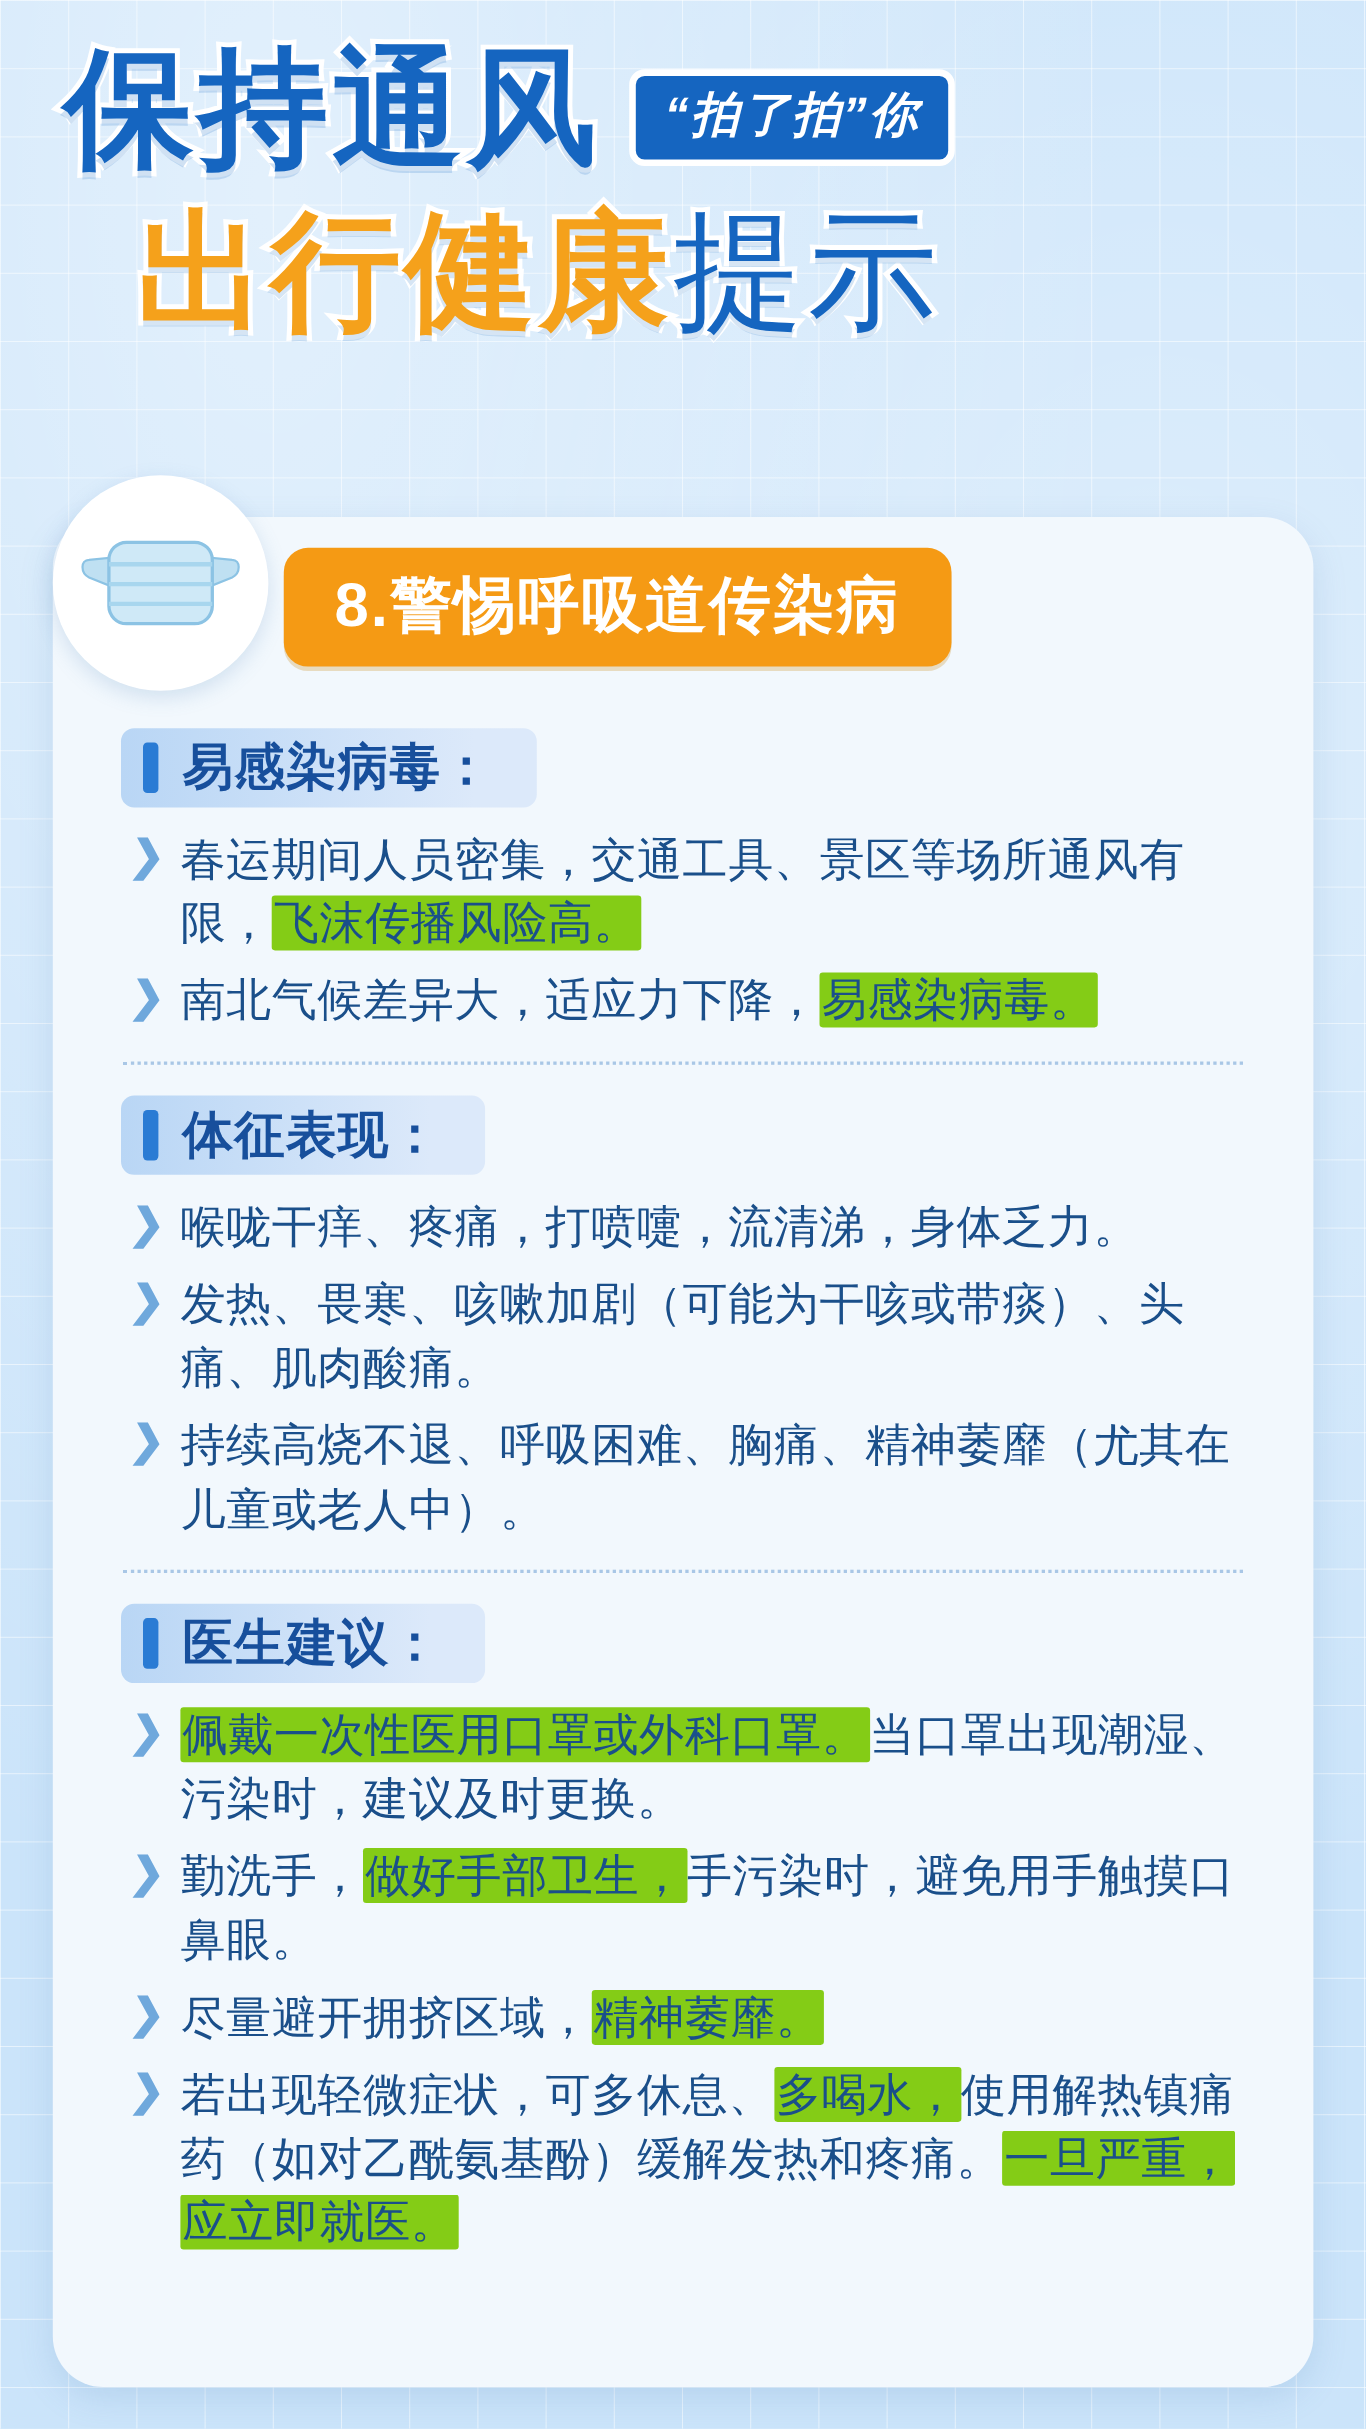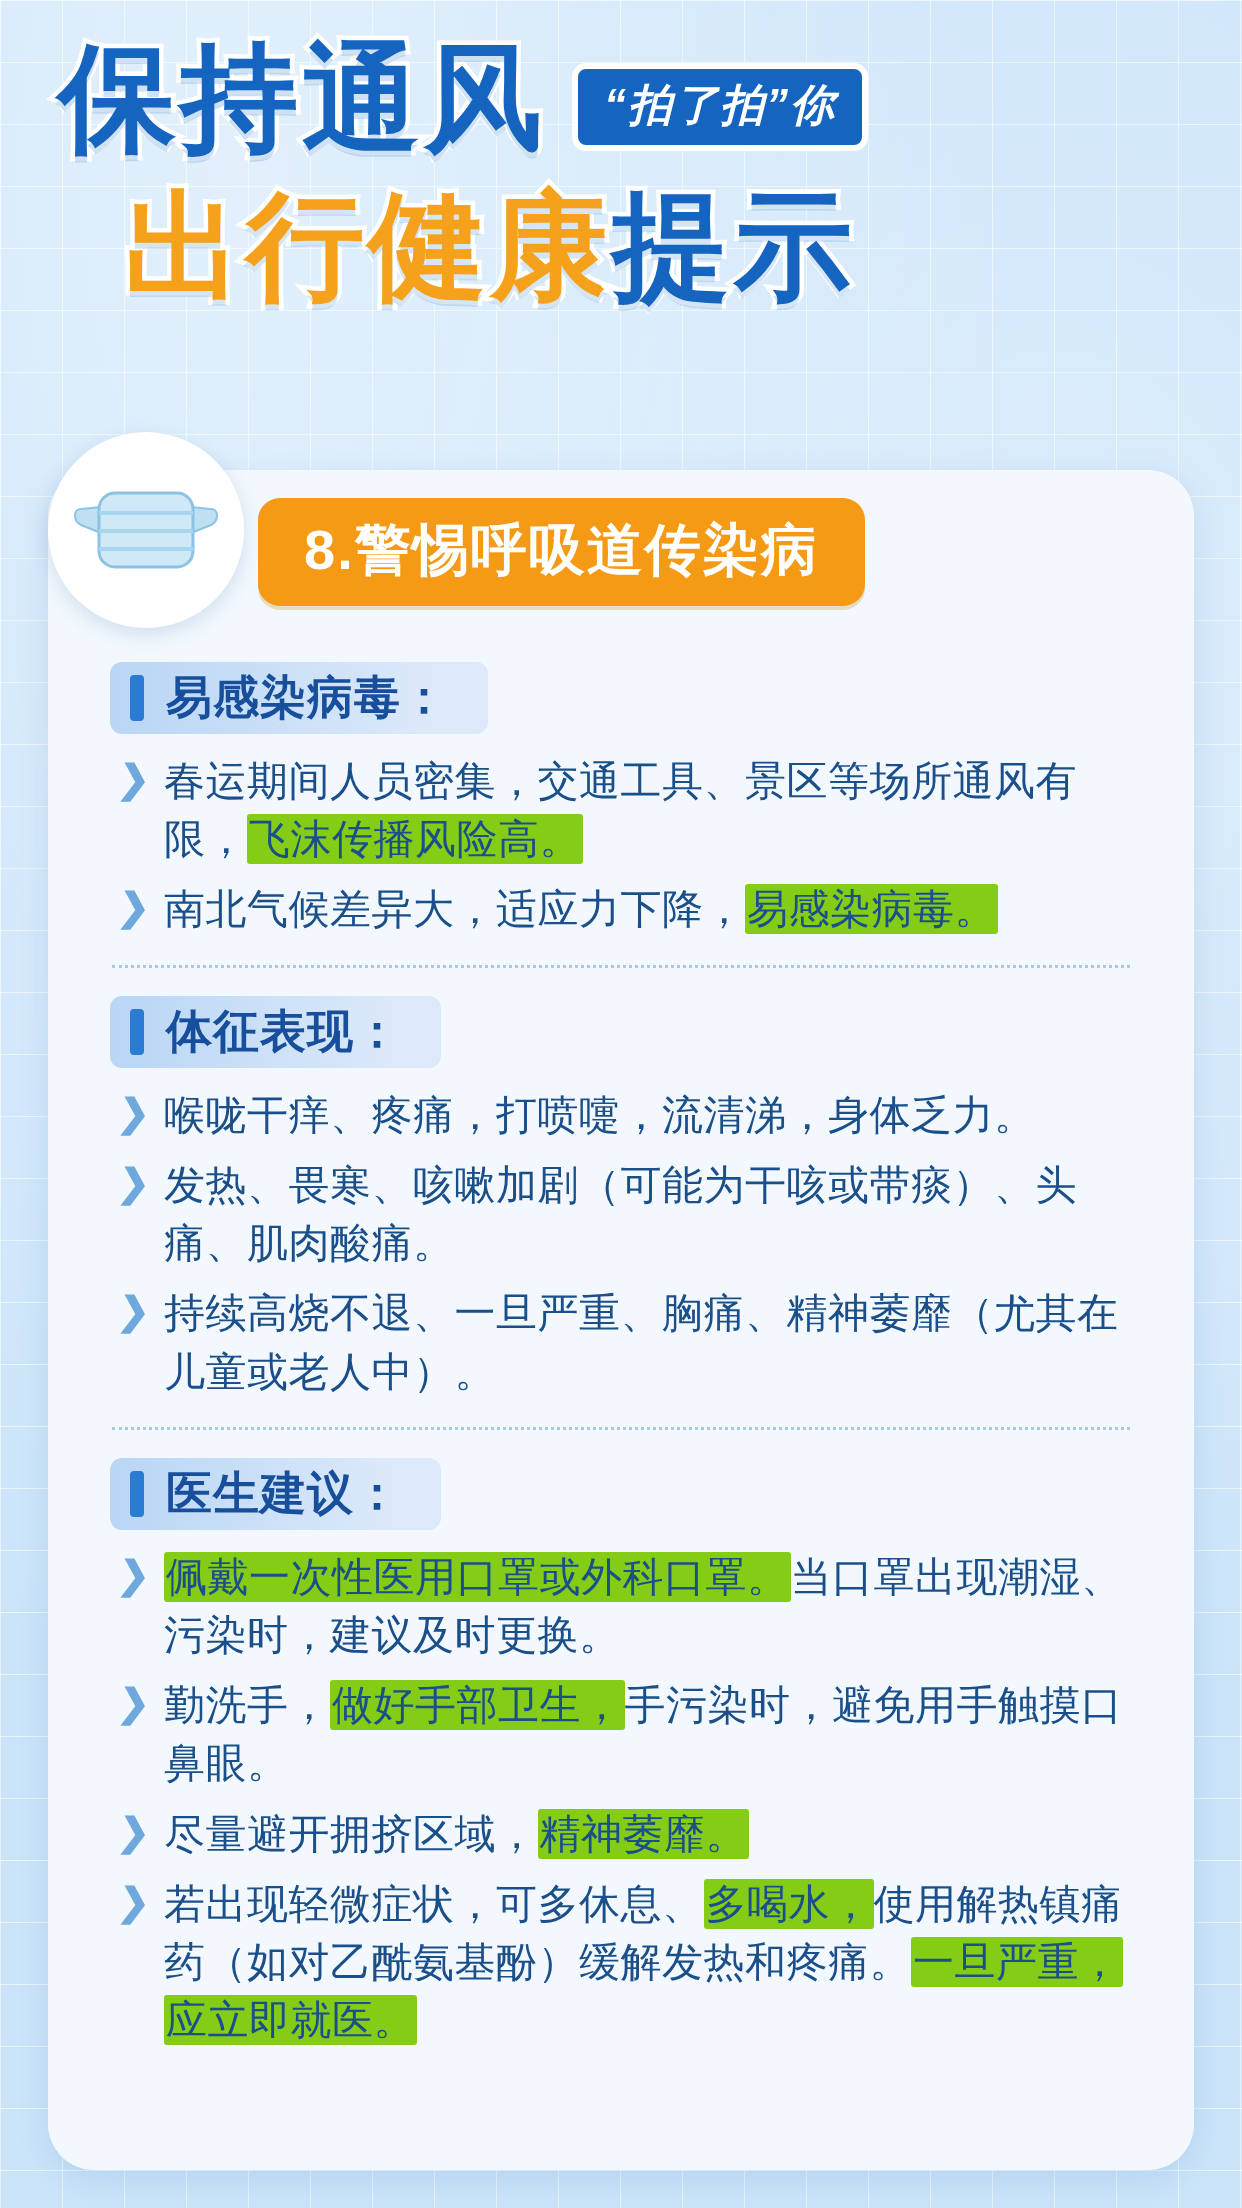--- a/index.html
+++ b/index.html
@@ -93,21 +93,21 @@
     font-weight: bold;
     font-size: 118px;
     letter-spacing: 4px;
     color: #f5a11b;
     -webkit-text-stroke: 9px #ffffff;
     paint-order: stroke fill;
     text-shadow: 0 6px 0 rgba(120,170,220,0.30);
   }
   .title-blue2 {
     font-family: "DejaVu Sans", "Liberation Sans", sans-serif;
-    font-weight: bold;
+    font-weight: normal;
     font-size: 118px;
     letter-spacing: 4px;
     color: #1565c0;
     -webkit-text-stroke: 9px #ffffff;
     paint-order: stroke fill;
     text-shadow: 0 6px 0 rgba(120,170,220,0.30);
   }
 
   
   .card {
@@ -273,21 +273,21 @@
           <li>
             <span class="chev">❯</span>
             <span class="li-text"><span>喉咙干痒、疼痛，打喷嚏，流清涕，身体乏力。</span></span>
           </li>
           <li>
             <span class="chev">❯</span>
             <span class="li-text"><span>发热、畏寒、咳嗽加剧（可能为干咳或带痰）、头痛、肌肉酸痛。</span></span>
           </li>
           <li>
             <span class="chev">❯</span>
-            <span class="li-text"><span>持续高烧不退、一旦严重、胸痛、精神萎靡（尤其在儿童或老人中）。</span></span>
+            <span class="li-text"><span>持续高烧不退、呼吸困难、胸痛、精神萎靡（尤其在儿童或老人中）。</span></span>
           </li>
         </ul><div class="divider"></div><div class="sub-head">
           <span class="sub-bar"></span>
           <span class="sub-text">医生建议：</span>
         </div><ul class="bullets">
           <li>
             <span class="chev">❯</span>
             <span class="li-text"><span class="hl">佩戴一次性医用口罩或外科口罩。</span><span>当口罩出现潮湿、污染时，建议及时更换。</span></span>
           </li>
           <li>

